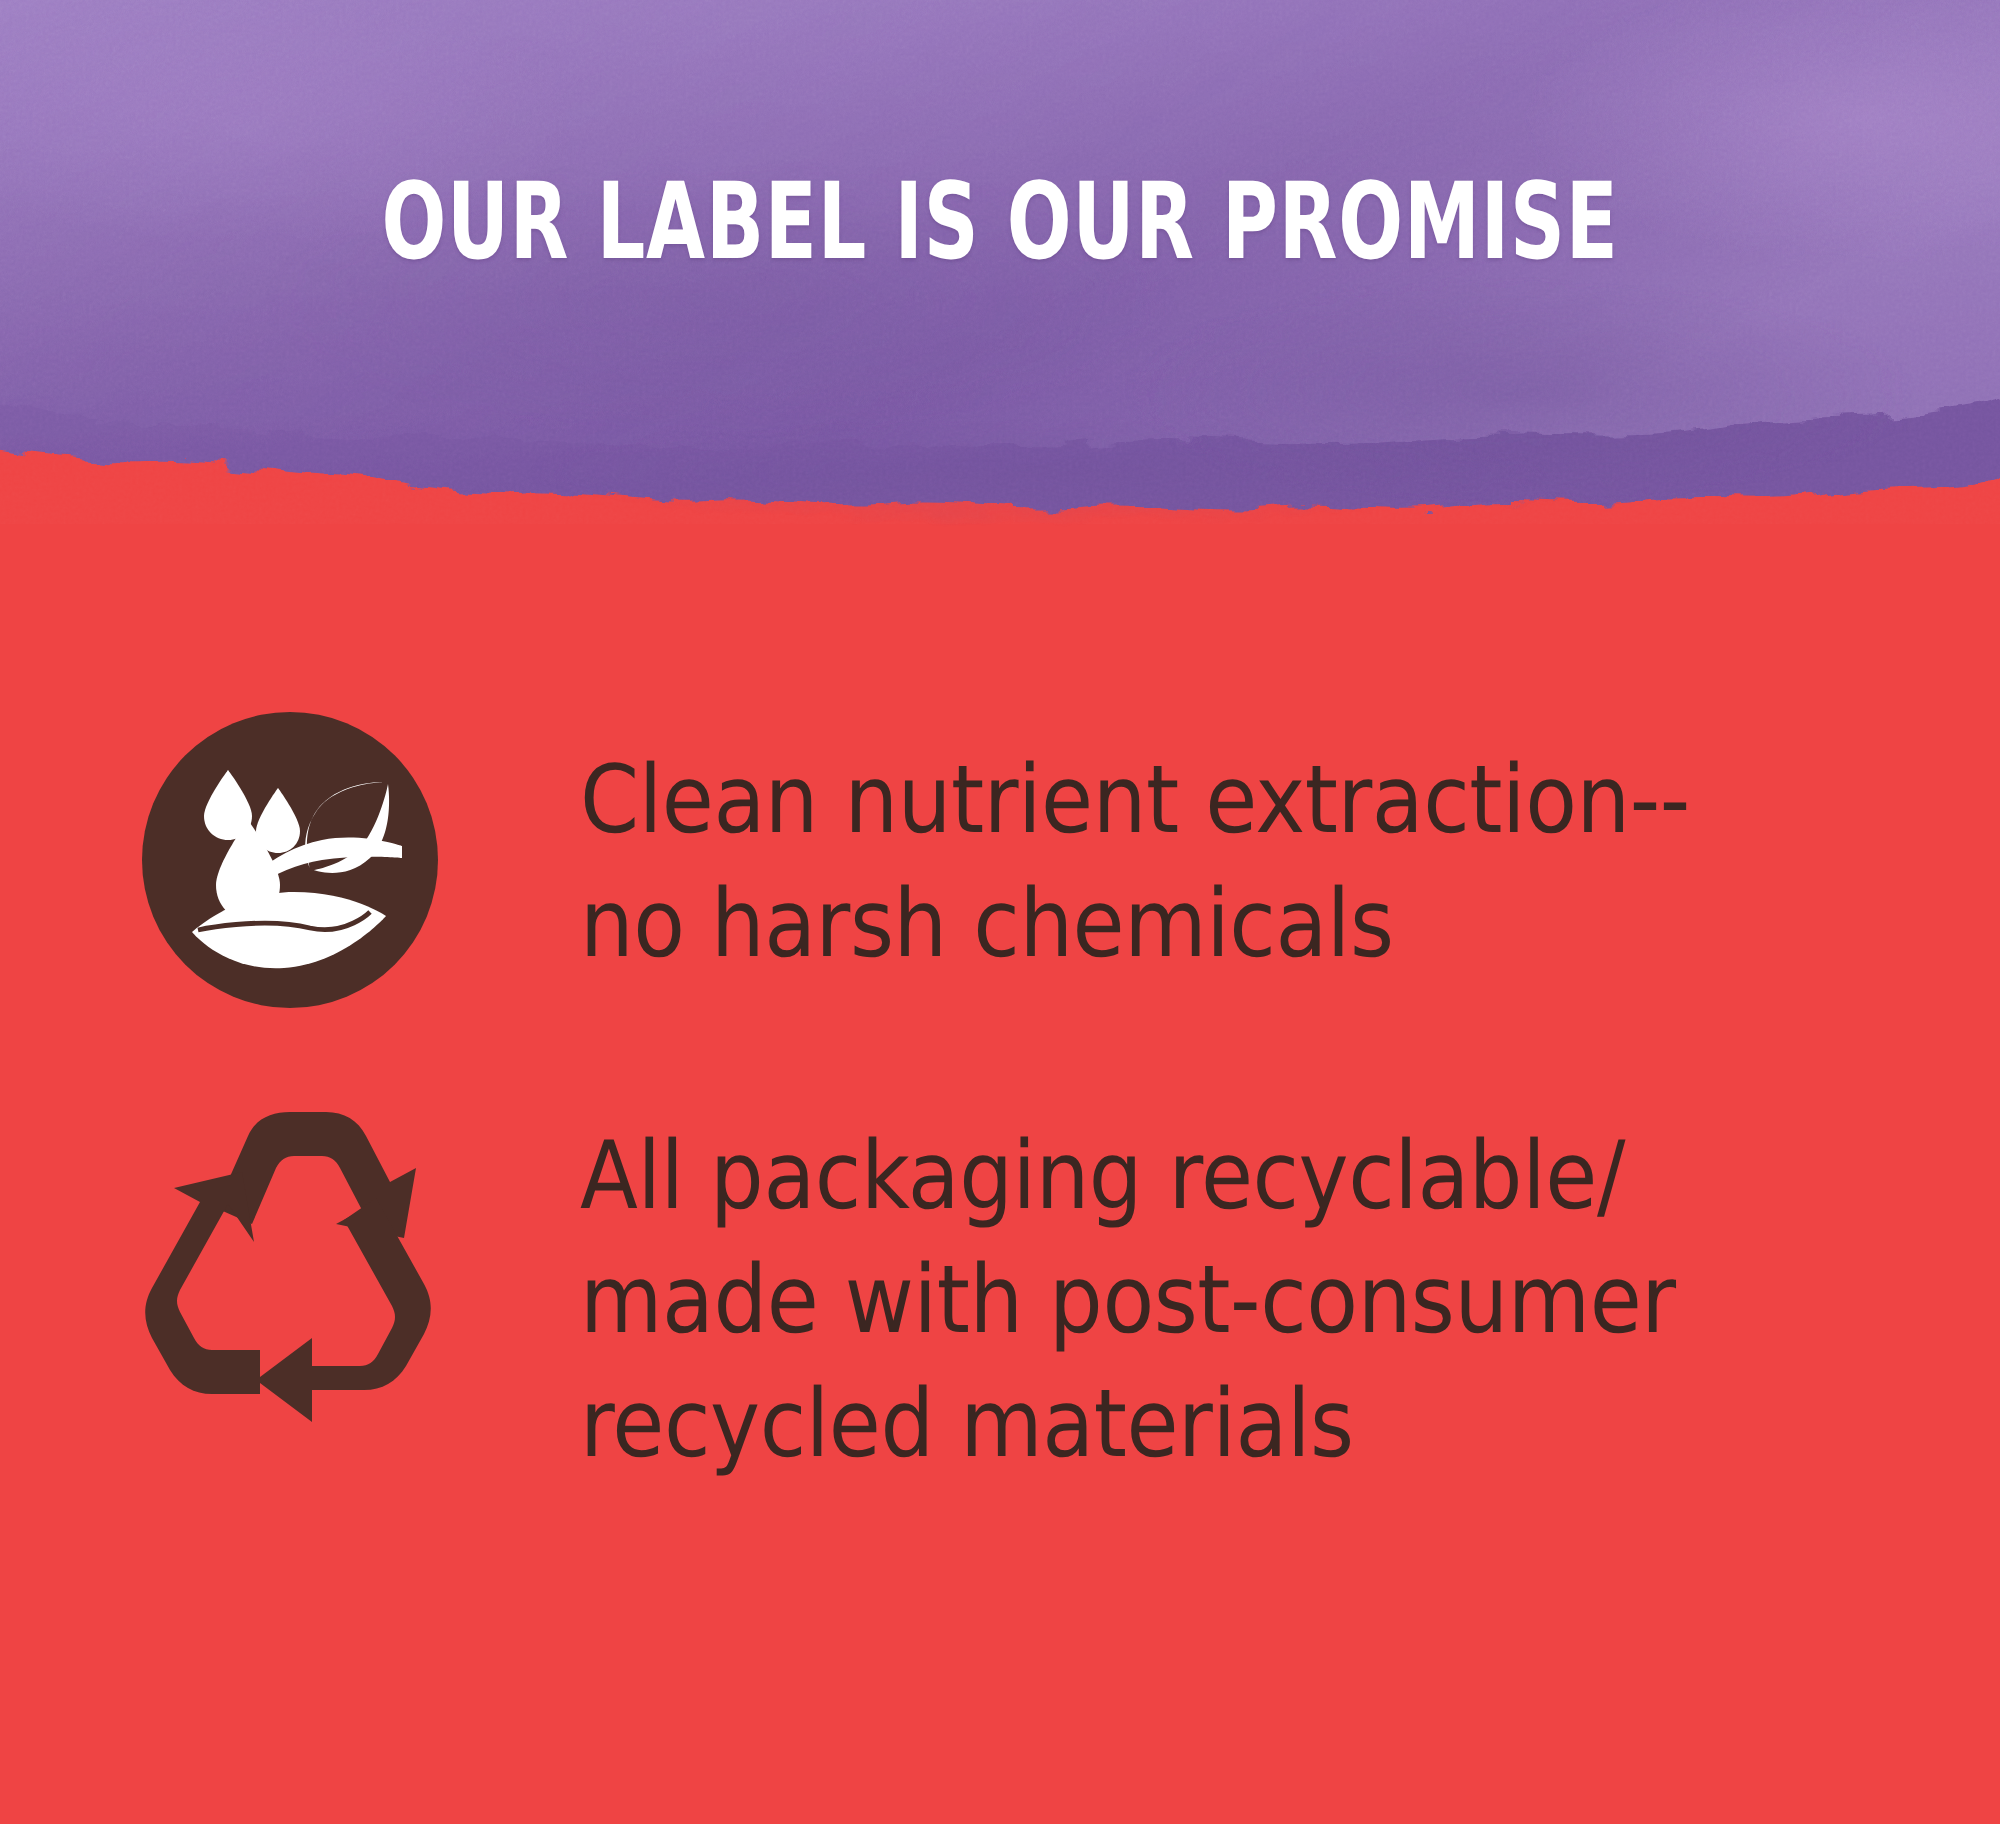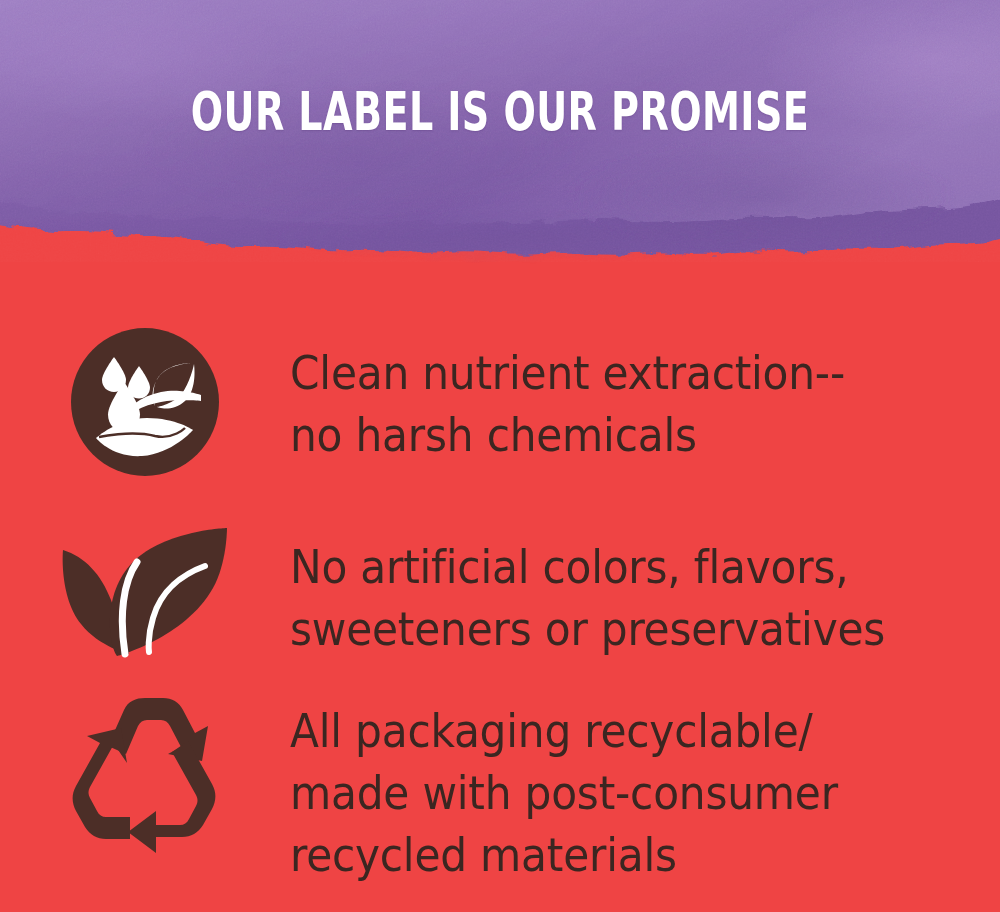--- a/index.html
+++ b/index.html
@@ -52,21 +52,21 @@
     transform: scaleX(0.80);
     transform-origin: 50% 50%;
     white-space: nowrap;
     text-shadow: 0 1px 2px rgba(70,40,105,0.25);
   }
 
   
   .promise-list {
     position: absolute;
     left: 0;
-    top: 308px;
+    top: 336px;
     width: 1000px;
   }
   .promise-row {
     position: relative;
     display: flex;
     align-items: flex-start;
     width: 1000px;
   }
   .promise-icon {
     flex: 0 0 auto;
@@ -196,38 +196,20 @@
           <path d="M125,38 C125,38 129,63 116,75 C103,87 88,81 88,81 C88,81 106,78 114,66 C122,54 125,38 125,38 Z" fill="#ffffff"></path>
 
           <path d="M27,112 C27,112 49,92 78,92 C107,92 124,104 124,104 C124,104 103,128 73,130 C43,132 27,112 27,112 Z" fill="#ffffff"></path>
           <path d="M30,111 C30,111 62,104 86,110 C104,114 116,102 116,102" fill="none" stroke="#4c2e27" stroke-width="2.4"></path>
         </svg>
       </div>
       <div class="promise-text">Clean nutrient extraction--
 no harsh chemicals</div>
     </div>
 
-    <div class="promise-row row-2">
-      <div class="promise-icon">
-        <svg class="icon-svg" width="176" height="132" viewBox="0 0 176 132">
-
-          <path d="M6,24 C6,24 2,70 24,98 C42,121 72,128 72,128
-                   C72,128 62,96 54,74 C44,48 28,31 6,24 Z" fill="#4c2e27"></path>
-
-          <path d="M170,2 C170,2 108,4 76,36 C44,68 52,120 60,130
-                   C60,130 128,112 156,62 C170,37 170,2 170,2 Z" fill="#4c2e27"></path>
-
-          <path d="M80,36 C66,56 62,90 68,128" fill="none" stroke="#ffffff" stroke-width="7" stroke-linecap="round"></path>
-
-          <path d="M148,40 C126,48 104,64 96,92 C90,112 92,126 92,126" fill="none" stroke="#ffffff" stroke-width="6" stroke-linecap="round"></path>
-        </svg>
-      </div>
-      <div class="promise-text">No artificial colors, flavors,
-sweeteners or preservatives</div>
-    </div>
 
     <div class="promise-row row-3">
       <div class="promise-icon">
         <svg class="icon-svg" width="166" height="156" viewBox="0 0 166 156">
           <g fill="#4c2e27">
 
             <path d="M46,48 L62,12 C66,3 74,0 83,0 L101,0 C110,0 117,4 121,12
                      L133,35 L146,28 L140,63 L106,56 L119,49 L108,28
                      C106,24 103,22 99,22 L85,22 C81,22 78,24 76,28 L64,56 Z"></path>
 

